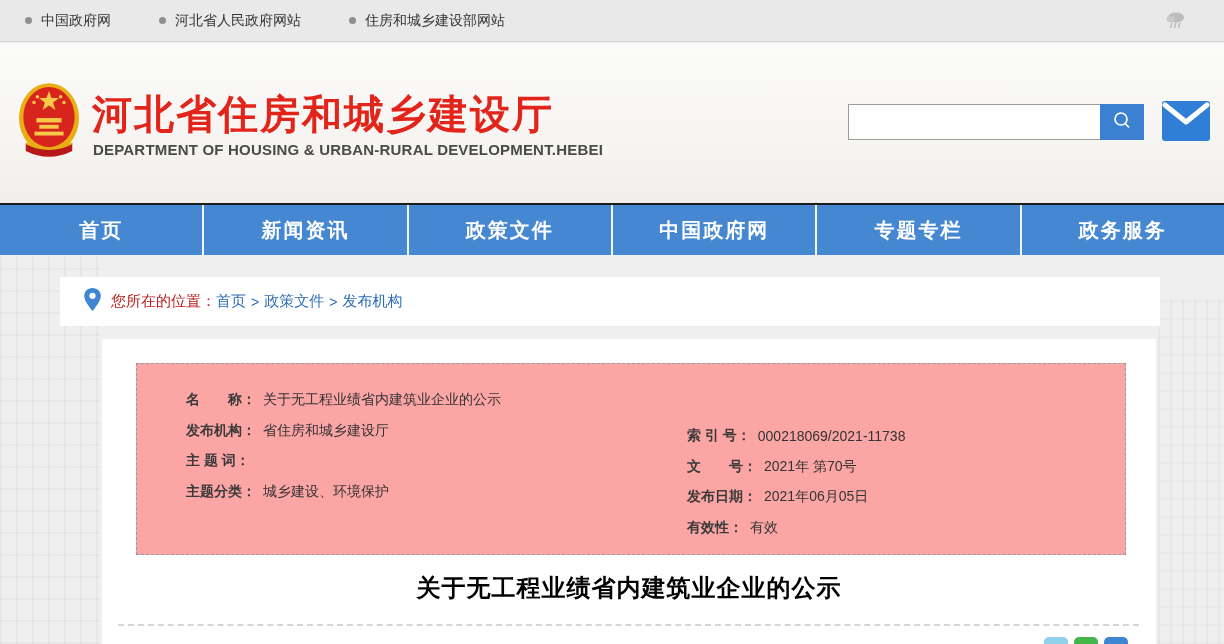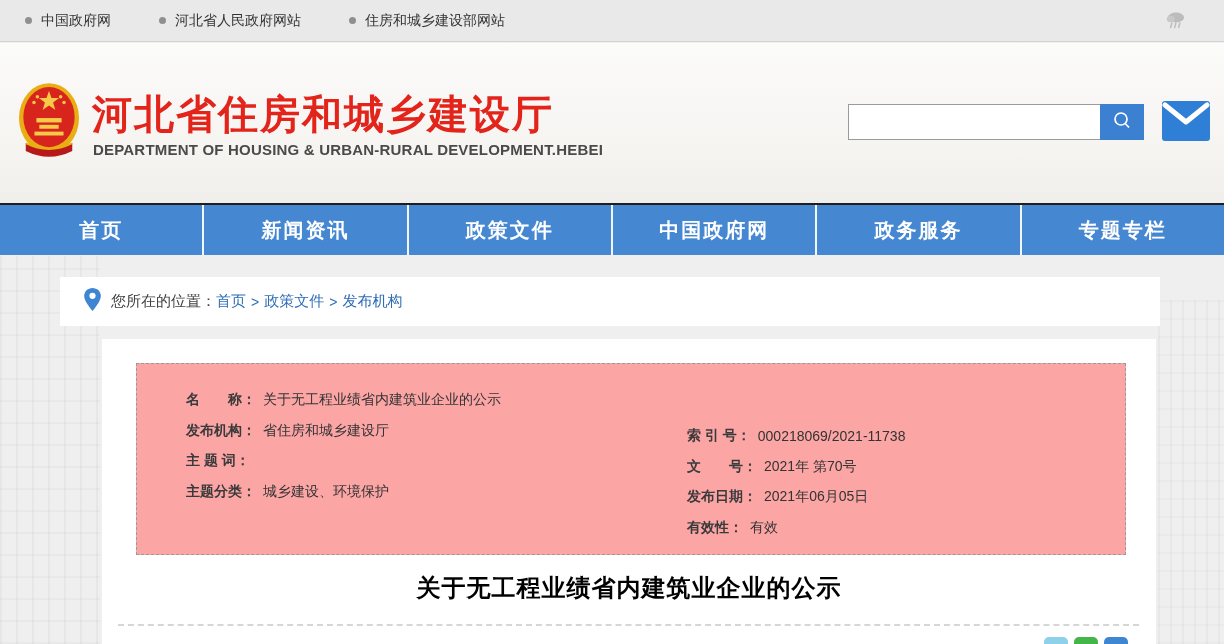--- a/index.html
+++ b/index.html
@@ -44,21 +44,21 @@
   .wm-left{position:absolute;left:0;top:256px;width:100px;height:388px;pointer-events:none;
      background:repeating-linear-gradient(90deg, rgba(160,155,148,.10) 0 2px, transparent 2px 16px),
                 repeating-linear-gradient(0deg, rgba(160,155,148,.08) 0 2px, transparent 2px 22px);}
   .wm-right{position:absolute;right:0;top:300px;width:66px;height:344px;pointer-events:none;
      background:repeating-linear-gradient(90deg, rgba(170,165,158,.10) 0 2px, transparent 2px 12px),
                 repeating-linear-gradient(0deg, rgba(170,165,158,.07) 0 2px, transparent 2px 18px);}
 
   
   .breadcrumb{position:absolute;left:60px;top:277px;width:1100px;height:49px;background:#fff;
               display:flex;align-items:center;padding-left:24px;box-sizing:border-box;}
-  .bc-prefix{font-size:15px;color:#404040;margin-left:10px;}
+  .bc-prefix{font-size:15px;color:#b91c1c;margin-left:10px;}
   .bc-link{font-size:15px;color:#2e6cb6;cursor:pointer;}
   .bc-sep{font-size:14px;color:#2e6cb6;margin:0 5px;}
 
   
   .main-card{position:absolute;left:102px;top:339px;width:1054px;height:305px;background:#fff;}
   .meta-box{position:absolute;left:34px;top:24px;width:990px;height:192px;box-sizing:border-box;
             background:#fca5a5;border:1px dashed #999;}
   .meta-col{position:absolute;top:21px;}
   .meta-col.left{left:49px;}
   .meta-col.right{left:550px;margin-top:36px;}
@@ -145,22 +145,22 @@
         </svg>
       </span>
     </div>
   </div>
 
   <div class="nav">
     <div class="nav-item">首页</div>
     <div class="nav-item">新闻资讯</div>
     <div class="nav-item">政策文件</div>
     <div class="nav-item">中国政府网</div>
+    <div class="nav-item">专题专栏</div>
     <div class="nav-item">政务服务</div>
-    <div class="nav-item">专题专栏</div>
   </div>
 
   <div class="wm-left"></div>
   <div class="wm-right"></div>
 
   <div class="breadcrumb">
     <span>
       <svg width="17" height="23" viewBox="0 0 16 22">
         <path d="M8 0C3.6 0 0 3.4 0 7.7 0 13 8 22 8 22s8-9 8-14.3C16 3.4 12.4 0 8 0z" fill="#3f86d2"></path>
         <circle cx="8" cy="7.5" r="3" fill="#fff"></circle>

